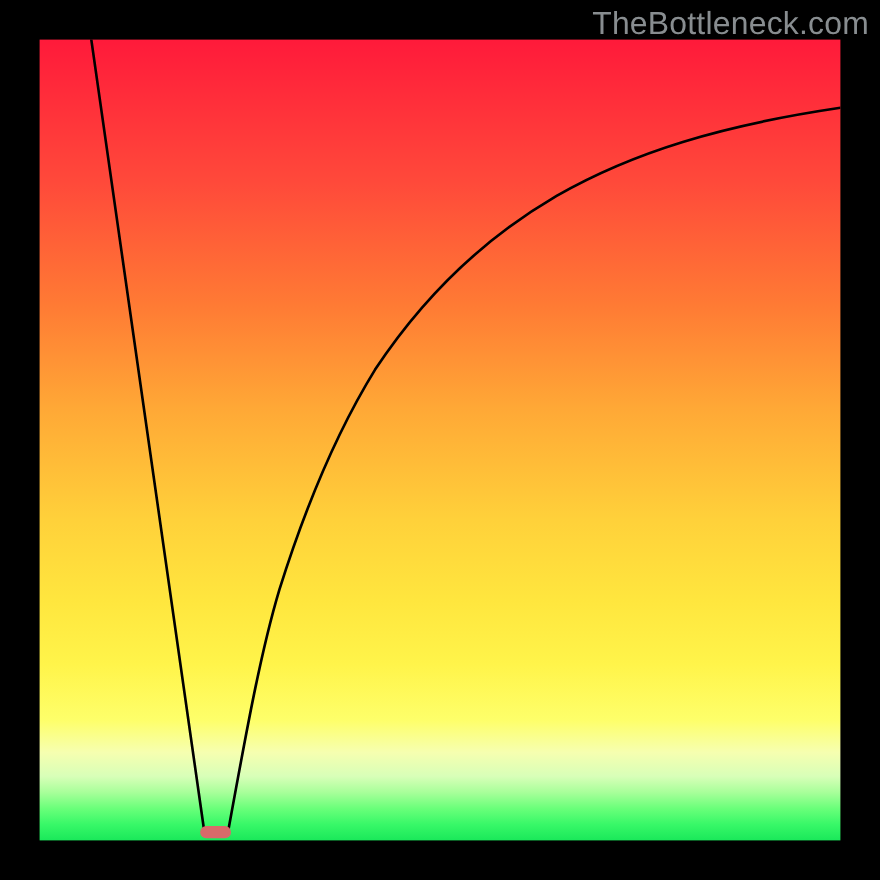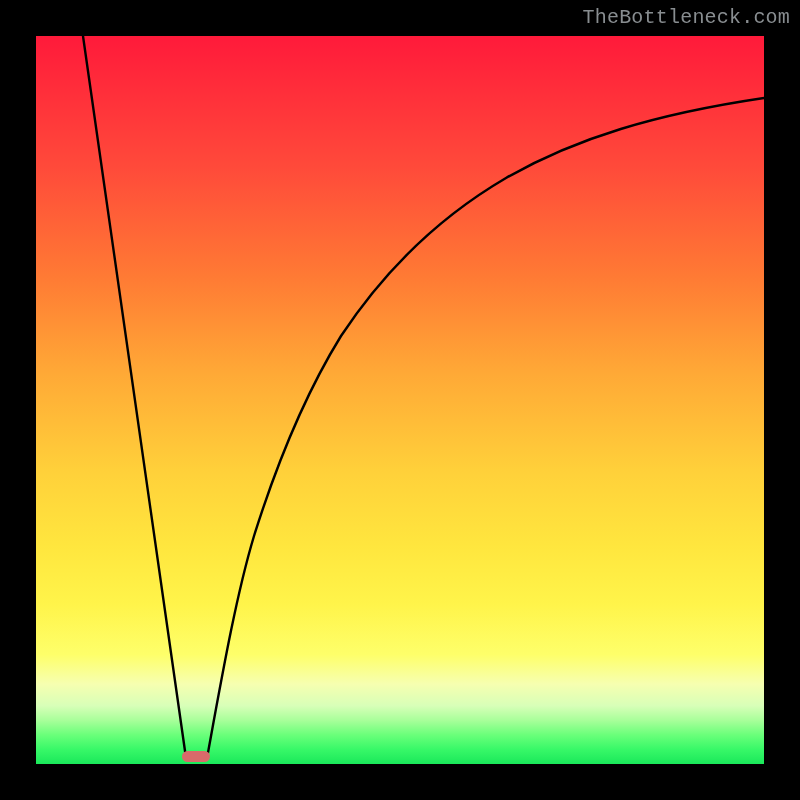--- a/index.html
+++ b/index.html
@@ -52,24 +52,24 @@
     position: absolute;
     background: #d86a6a;
     border-radius: 7px;
     height: 11px;
   }
   .watermark {
     position: absolute;
     top: 6px;
     right: 10px;
     color: #888d90;
-    font-size: 20px;
+    font-size: 29px;
     font-weight: 400;
     letter-spacing: 0.2px;
-    font-family: Liberation Mono, monospace;
+    font-family: Liberation Sans, sans-serif;
   }
 </style>
 </head>
 <body>
 
 <div class="frame">
 
   <div class="plot-area">
 
     <svg class="curve-svg" viewBox="0 0 728 728" preserveAspectRatio="none">

